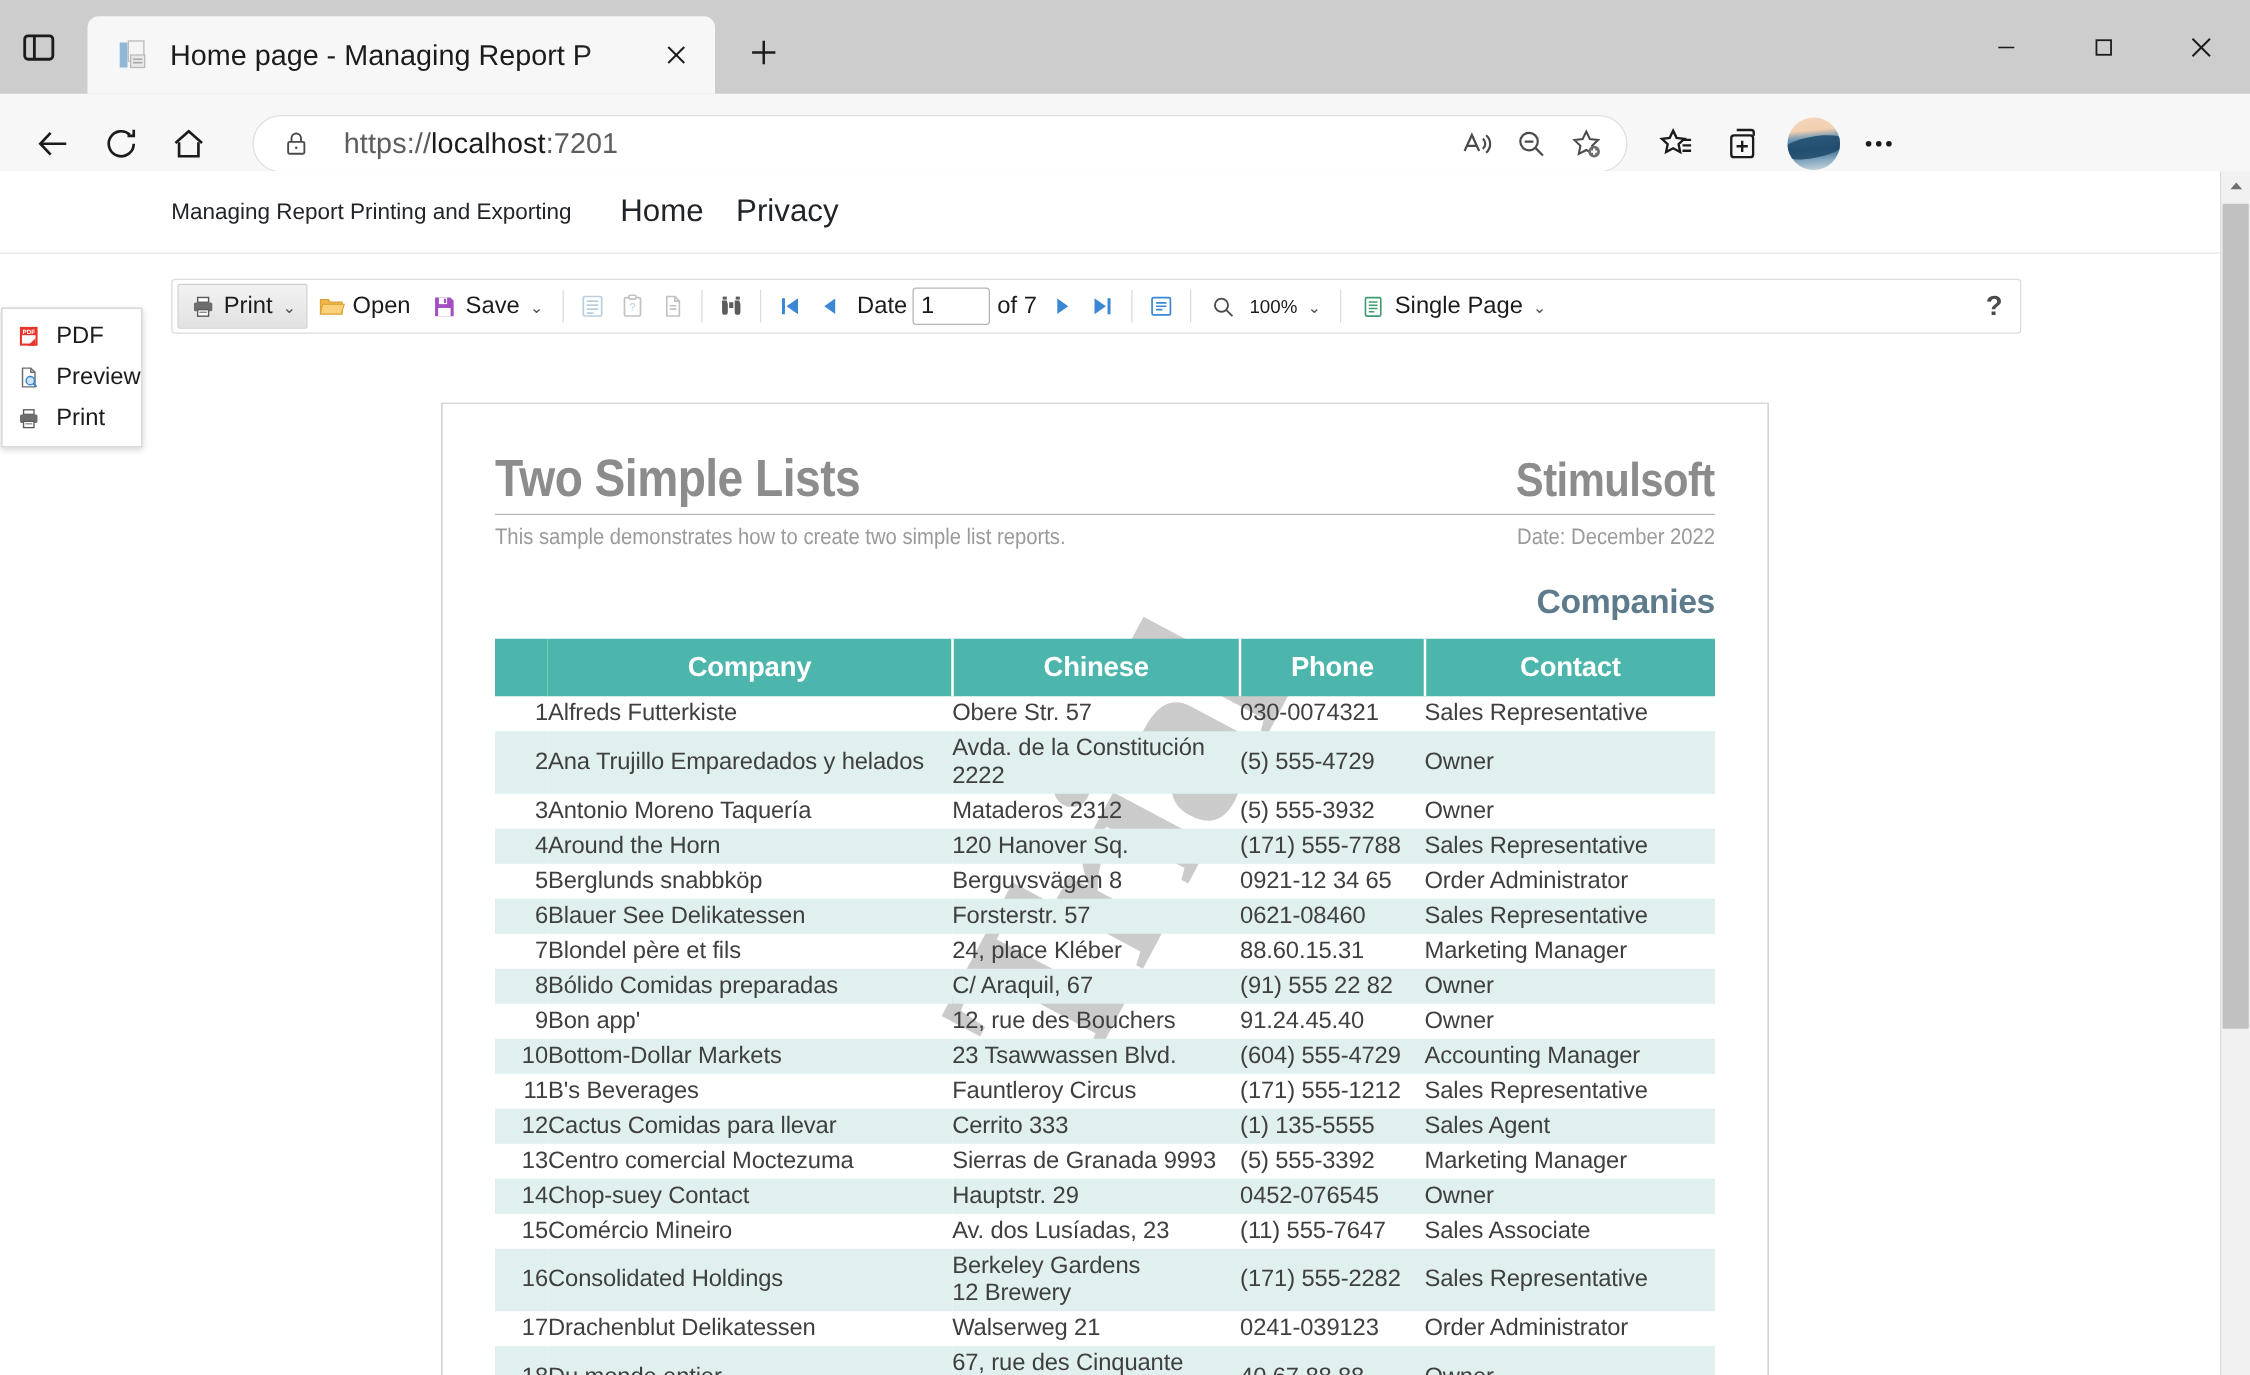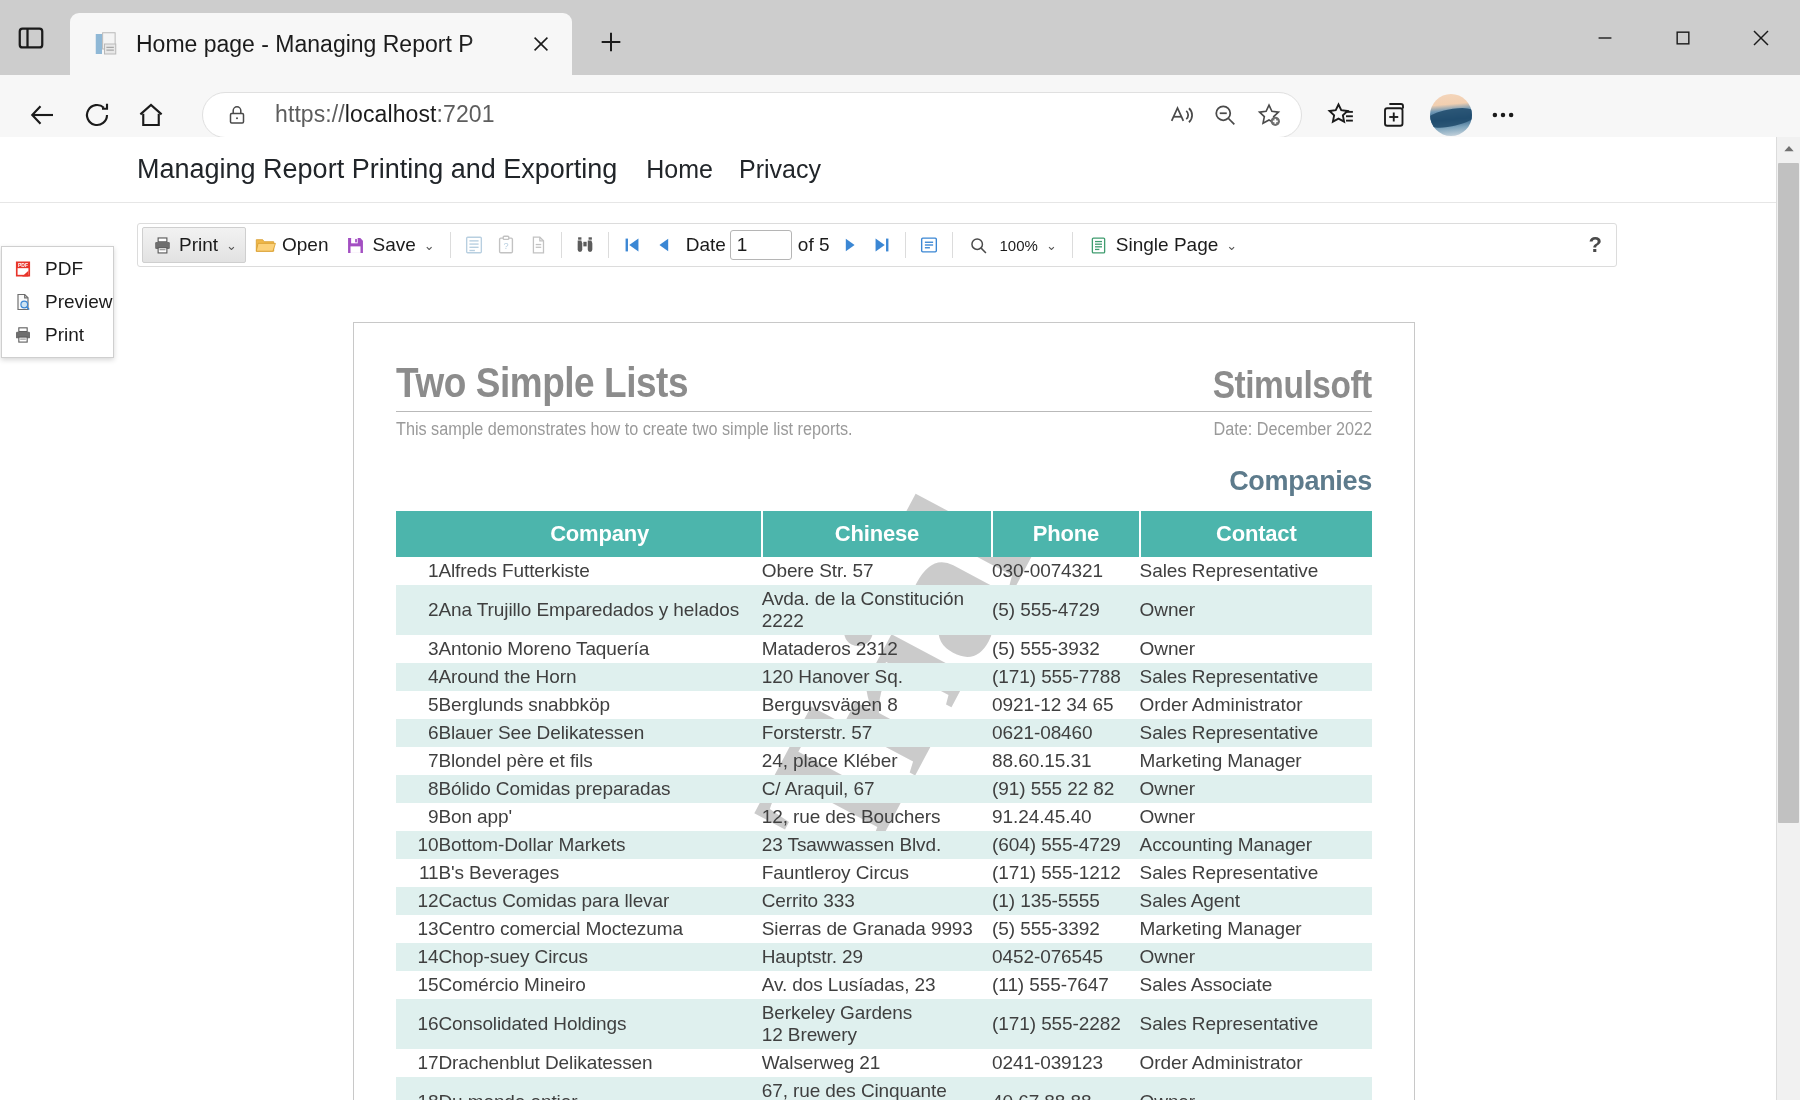--- a/index.html
+++ b/index.html
@@ -133,23 +133,23 @@
     overflow: hidden;
   }
   .page-nav {
     height: 66px;
     border-bottom: 1px solid #e6e6e6;
     display: flex; align-items: center;
     padding-left: 137px;
     background: #fff;
   }
   .brand {
-    font-size: 27px;
+    font-size: 18px;
     color: #212529;
-    margin-right: 16px;
+    margin-right: 26px;
     white-space: nowrap;
   }
   .page-nav a {
     font-size: 25px;
     color: #212529;
     text-decoration: none;
     margin: 0 13px;
     white-space: nowrap;
   }
 
@@ -582,21 +582,21 @@
               <polygon points="19,5 19,19 9,12"></polygon>
           </svg>
         </div>
         <div class="tb-iconbtn">
           <svg width="20" height="20" viewBox="0 0 24 24" fill="#3b87d4">
               <polygon points="17,4.5 17,19.5 6.5,12"></polygon>
             </svg>
         </div>
         <span class="page-label">Date</span>
         <input class="page-input" type="text" value="1" style="">
-        <span class="of-label">of 5</span>
+        <span class="of-label">of 7</span>
         <div class="tb-iconbtn" style="margin-left:4px;">
           <svg width="20" height="20" viewBox="0 0 24 24" fill="#3b87d4">
               <polygon points="7,4.5 7,19.5 17.5,12"></polygon>
             </svg>
         </div>
         <div class="tb-iconbtn">
           <svg width="22" height="22" viewBox="0 0 24 24" fill="#3b87d4">
             <rect x="16.4" y="5" width="2.6" height="14"></rect>
               <polygon points="5,5 5,19 15,12"></polygon>
           </svg>
@@ -794,21 +794,21 @@
               </tr>
               <tr>
                 <td class="c-num">13</td>
                 <td class="c-comp">Centro comercial Moctezuma</td>
                 <td class="c-addr">Sierras de Granada 9993</td>
                 <td class="c-phone">(5) 555-3392</td>
                 <td class="c-cont">Marketing Manager</td>
               </tr>
               <tr class="alt">
                 <td class="c-num">14</td>
-                <td class="c-comp">Chop-suey Circus</td>
+                <td class="c-comp">Chop-suey Contact</td>
                 <td class="c-addr">Hauptstr. 29</td>
                 <td class="c-phone">0452-076545</td>
                 <td class="c-cont">Owner</td>
               </tr>
               <tr>
                 <td class="c-num">15</td>
                 <td class="c-comp">Comércio Mineiro</td>
                 <td class="c-addr">Av. dos Lusíadas, 23</td>
                 <td class="c-phone">(11) 555-7647</td>
                 <td class="c-cont">Sales Associate</td>

